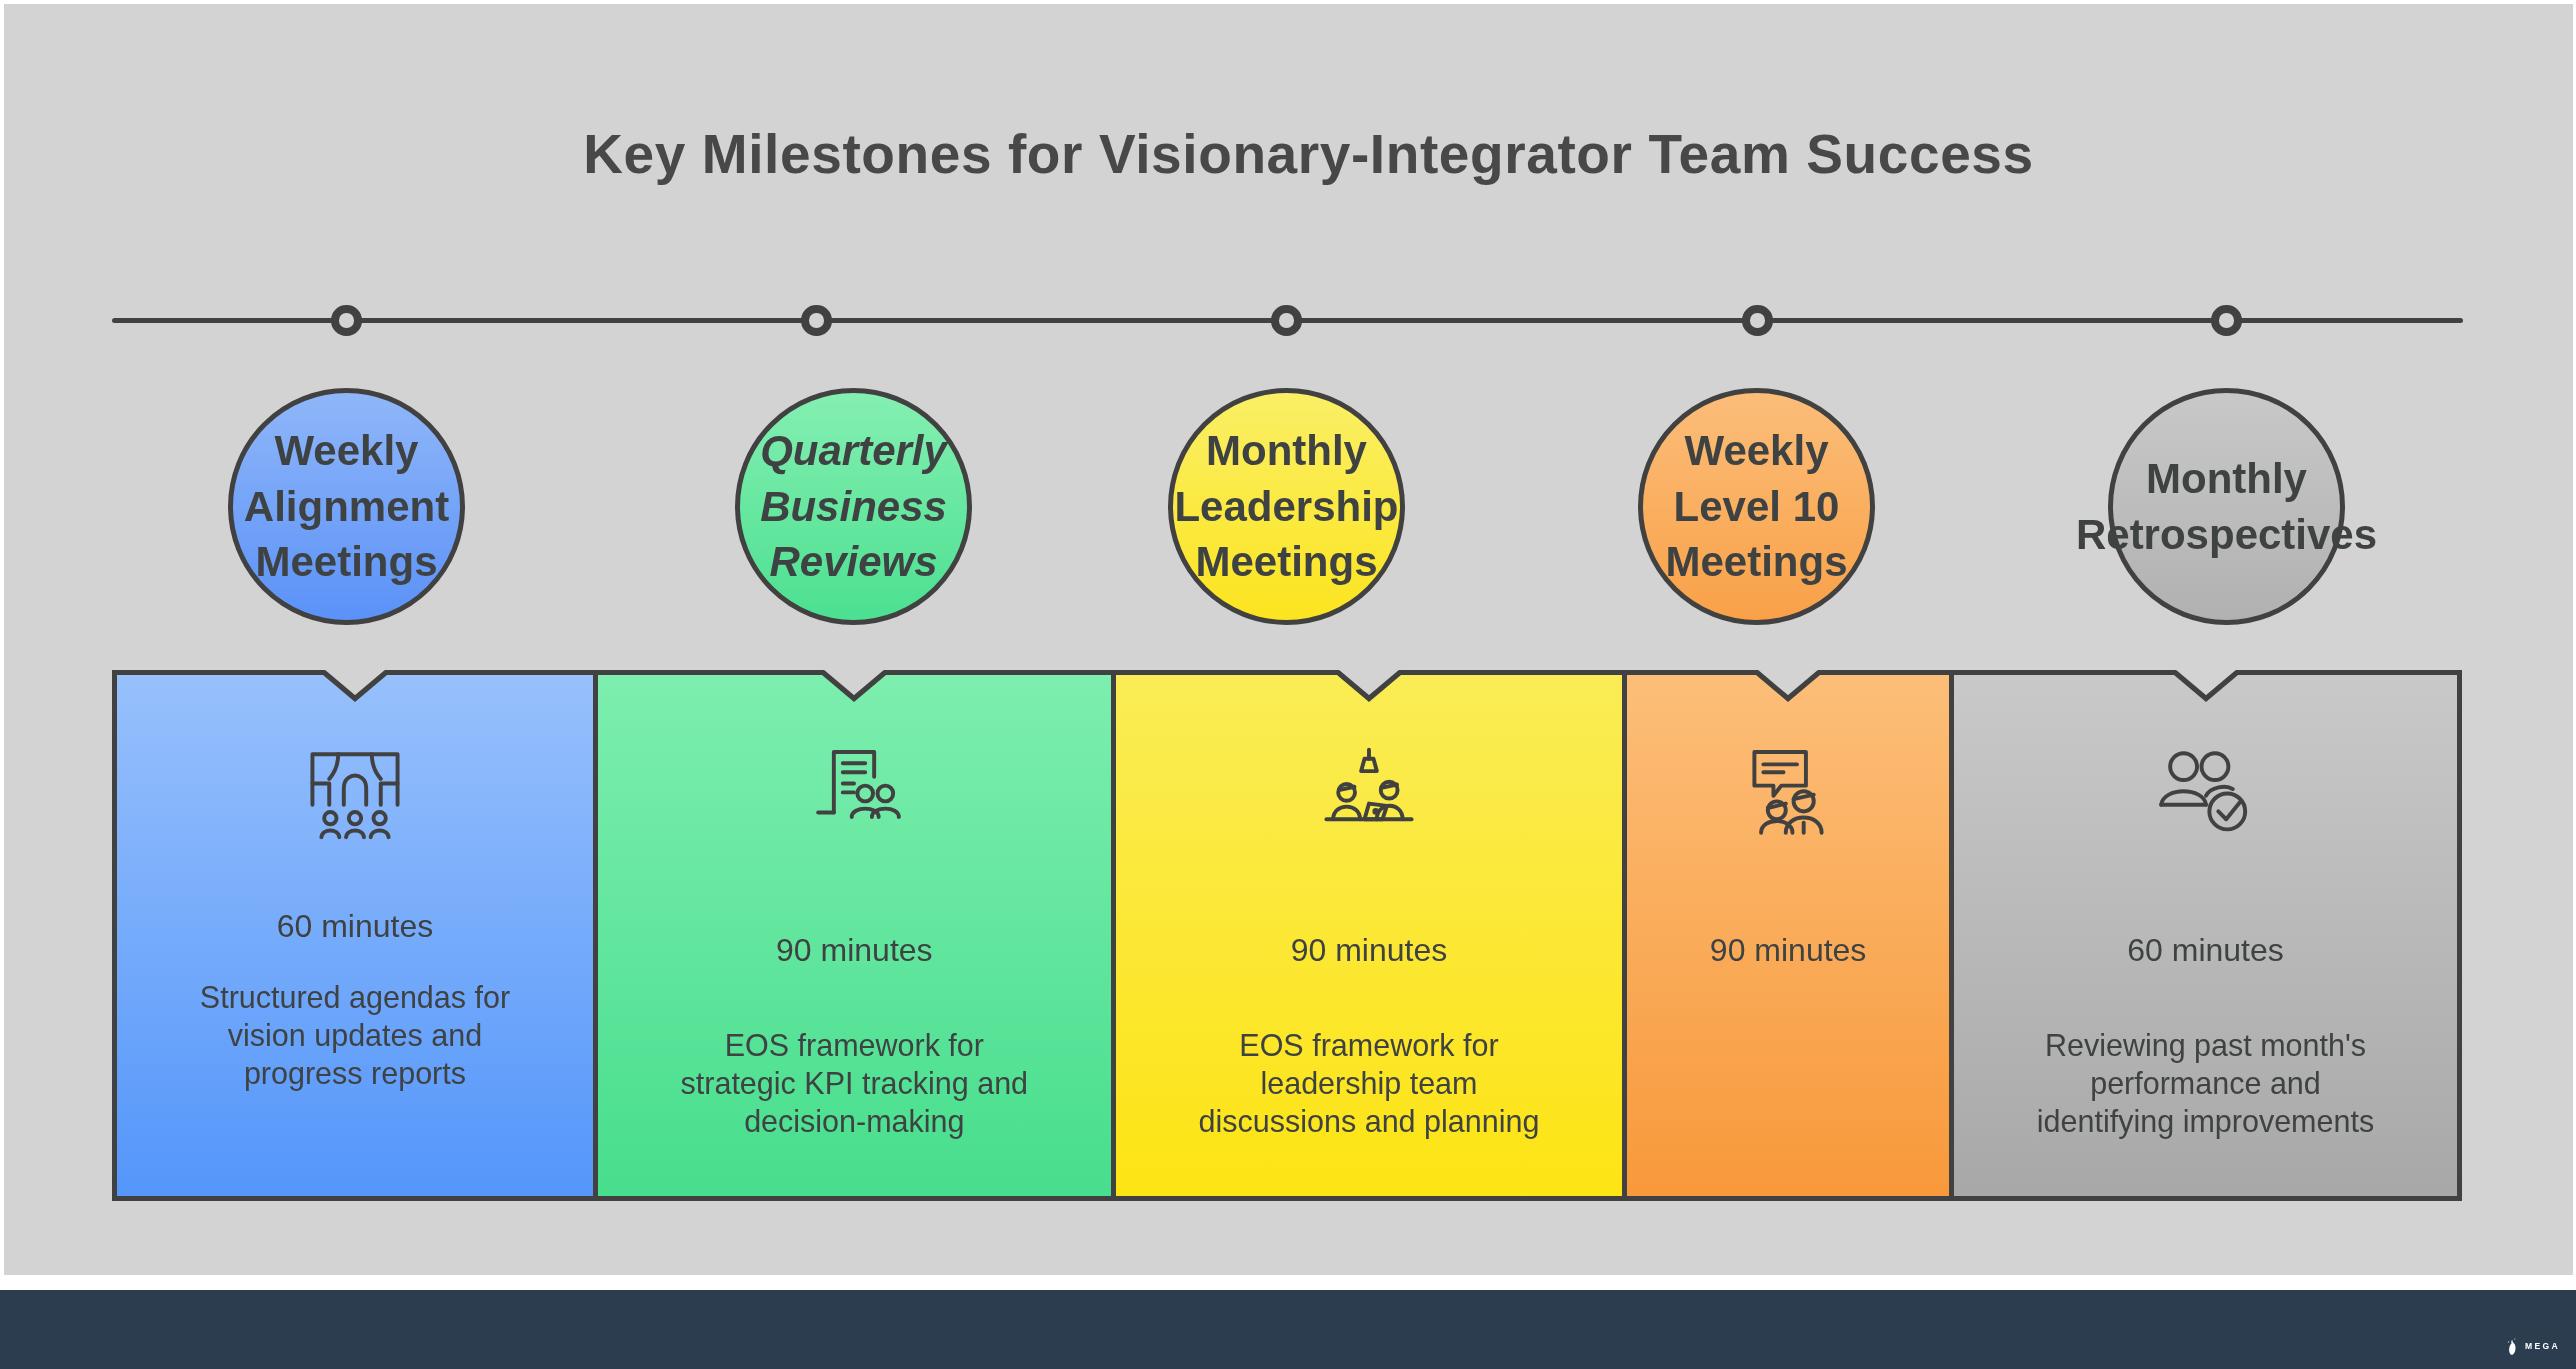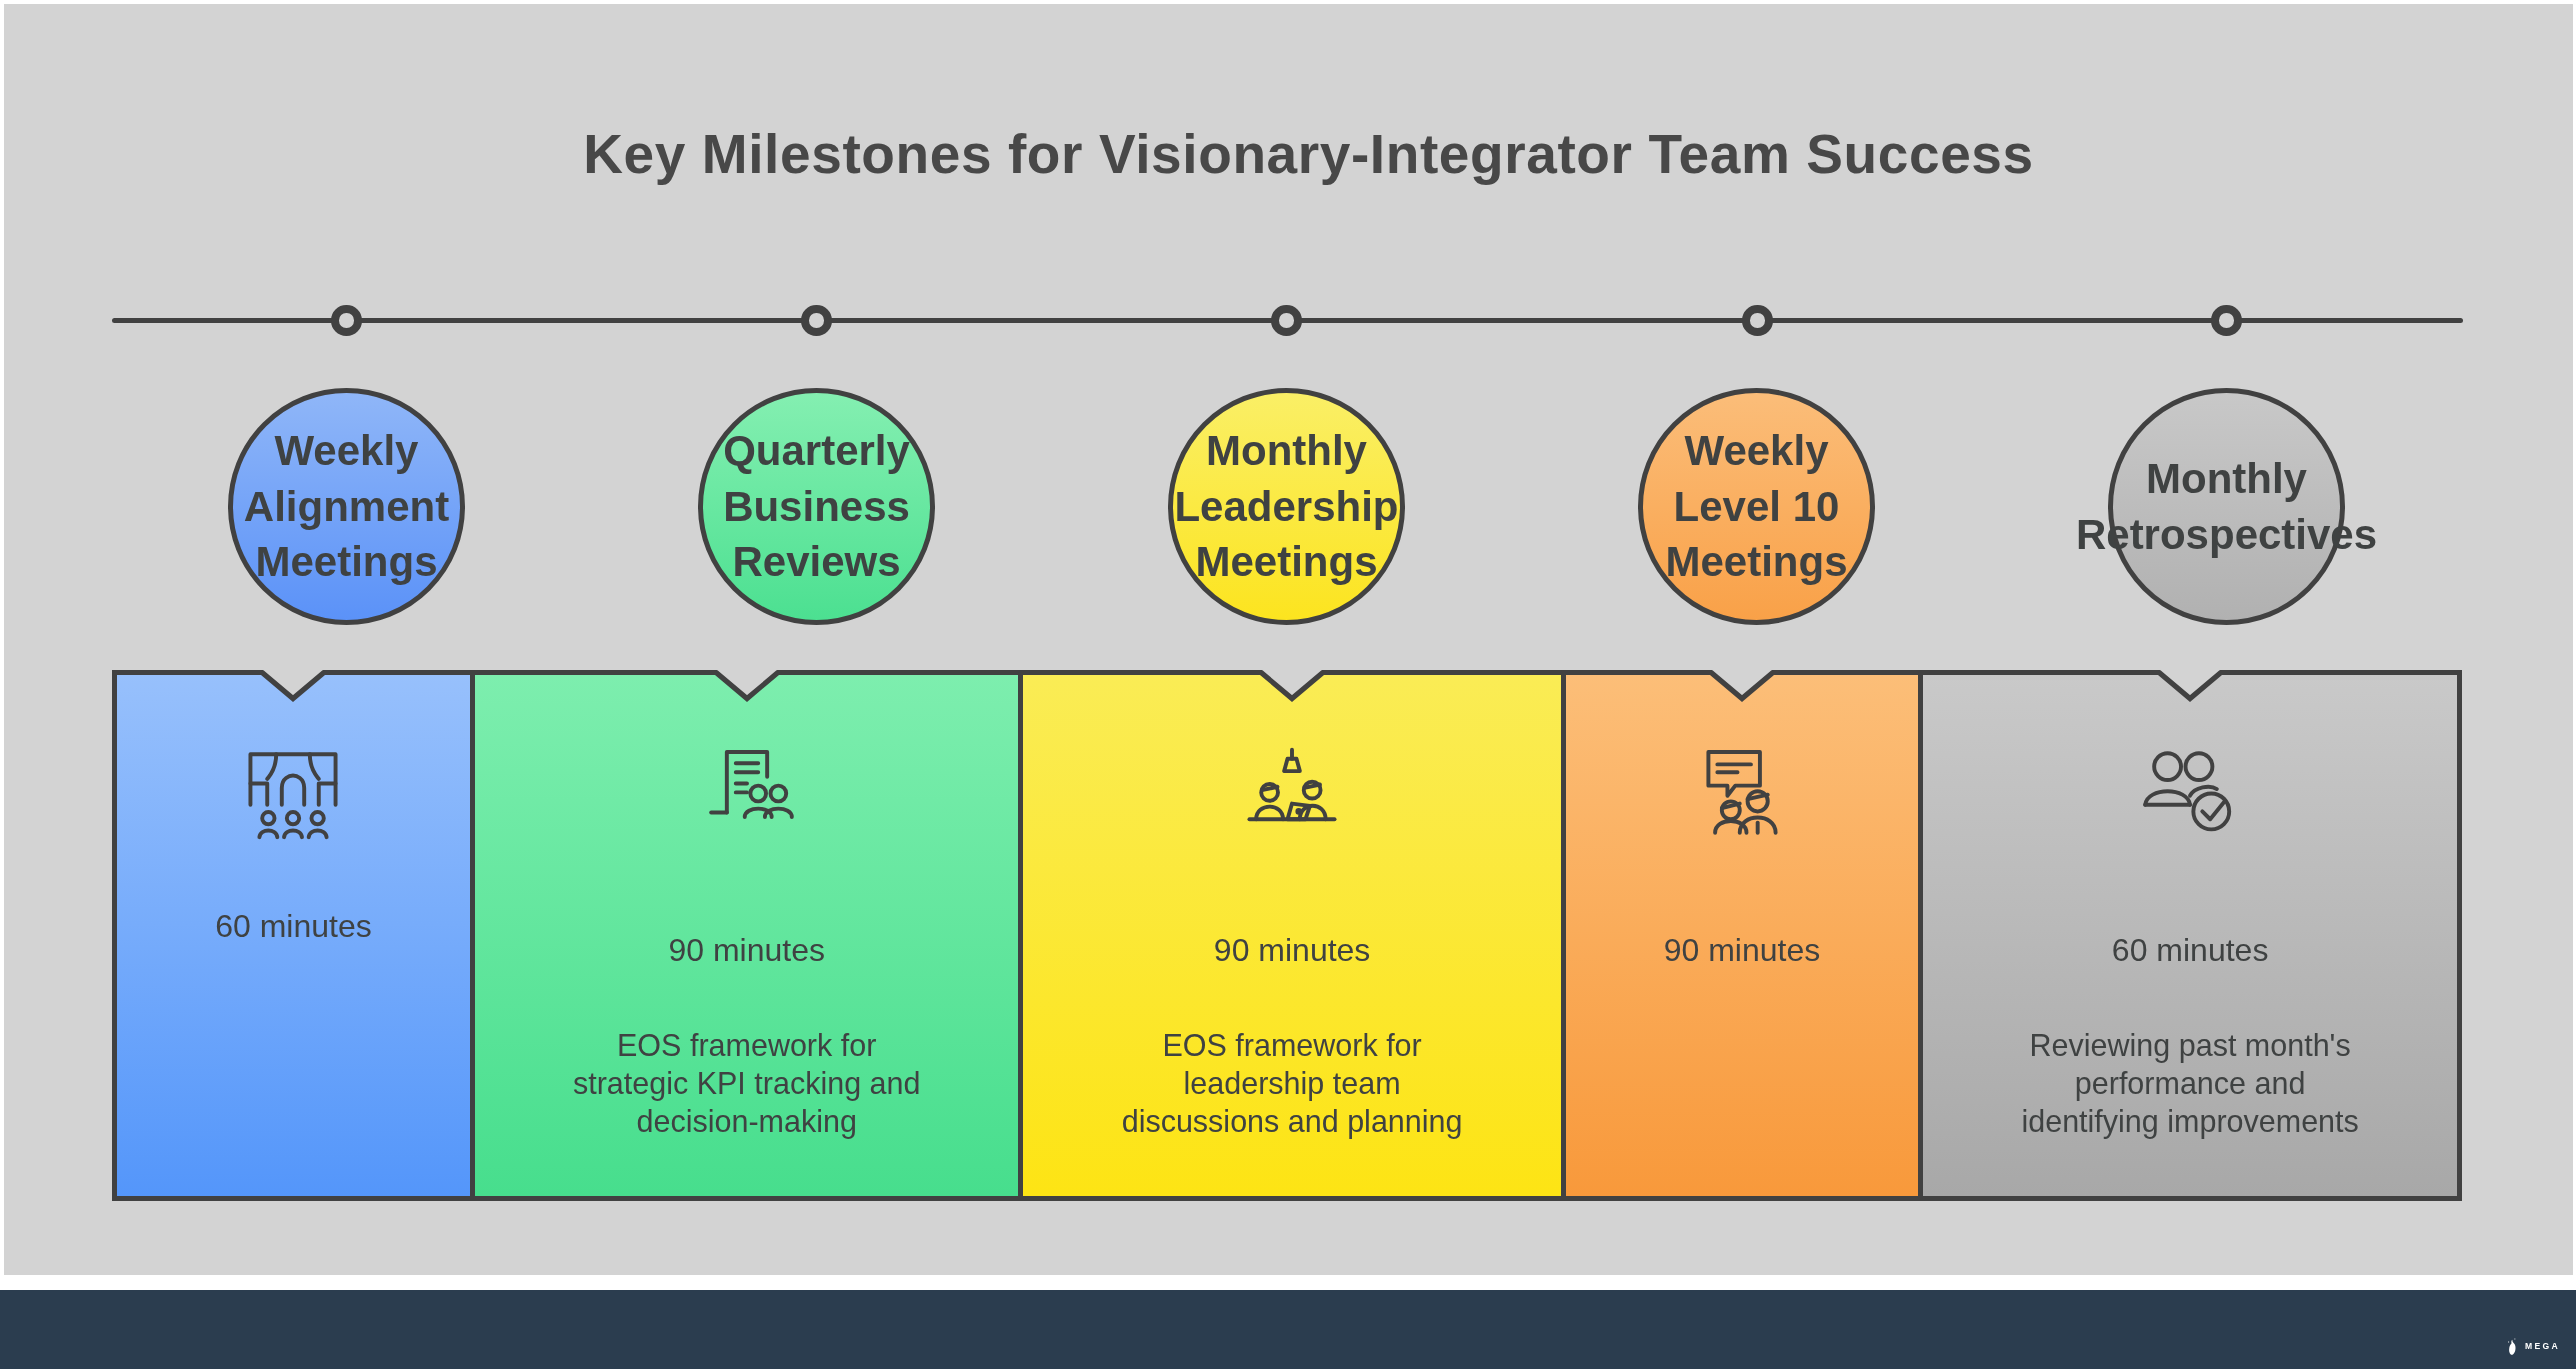--- a/index.html
+++ b/index.html
@@ -52,21 +52,21 @@
 <div class="tl-node" style="left:801px"></div>
 <div class="tl-node" style="left:1271px"></div>
 <div class="tl-node" style="left:1742px"></div>
 <div class="tl-node" style="left:2211px"></div>
 
 <div class="circle" style="left: 228px; background: linear-gradient(rgb(143, 182, 248), rgb(91, 146, 248));">
   <div class="circle-label">Weekly
 Alignment
 Meetings</div>
 </div>
-<div class="circle" style="left: 698px; background: linear-gradient(rgb(132, 239, 177), rgb(76, 224, 145));">
+<div class="circle" style="left: 735px; background: linear-gradient(rgb(132, 239, 177), rgb(76, 224, 145)); font-style: italic;">
   <div class="circle-label">Quarterly
 Business
 Reviews</div>
 </div>
 <div class="circle" style="left: 1168px; background: linear-gradient(rgb(250, 239, 102), rgb(252, 228, 31));">
   <div class="circle-label">Monthly
 Leadership
 Meetings</div>
 </div>
 <div class="circle" style="left: 1638px; background: linear-gradient(rgb(251, 189, 121), rgb(249, 161, 72));">
@@ -94,20 +94,23 @@
       <path d="M65,10 C65,24 71,29 73,32"></path>
       <path d="M40,55 V40 C40,31 47,29 50,29 C53,29 60,31 60,40 V55"></path>
       <circle cx="28" cy="67" r="5.5"></circle>
         <circle cx="50" cy="67" r="5.5"></circle>
         <circle cx="72" cy="67" r="5.5"></circle>
       <path d="M20,84 C21,76 35,76 36,84"></path>
       <path d="M42,84 C43,76 57,76 58,84"></path>
       <path d="M64,84 C65,76 79,76 80,84"></path>
     </svg>
     <div class="duration">60 minutes</div>
+    <div class="description">Structured agendas for
+vision updates and
+progress reports</div>
   </div>
 
   <div class="card" style="background: linear-gradient(rgb(125, 238, 174), rgb(71, 222, 141));">
     <svg class="notch" width="64" height="32" viewBox="0 0 112 56">
       <path d="M2,0 L56,50 L110,0 Z" fill="#D3D3D3" stroke="none"></path>
       <path d="M2,4.5 L56,50 L110,4.5" fill="none" stroke="#414141" stroke-width="9" stroke-linecap="round"></path>
     </svg>
     <svg class="line-icon card-icon" viewBox="0 0 100 90" width="112">
       <path d="M18,62 H32"></path>
       <path d="M32,62 V8 H68 V30"></path>

